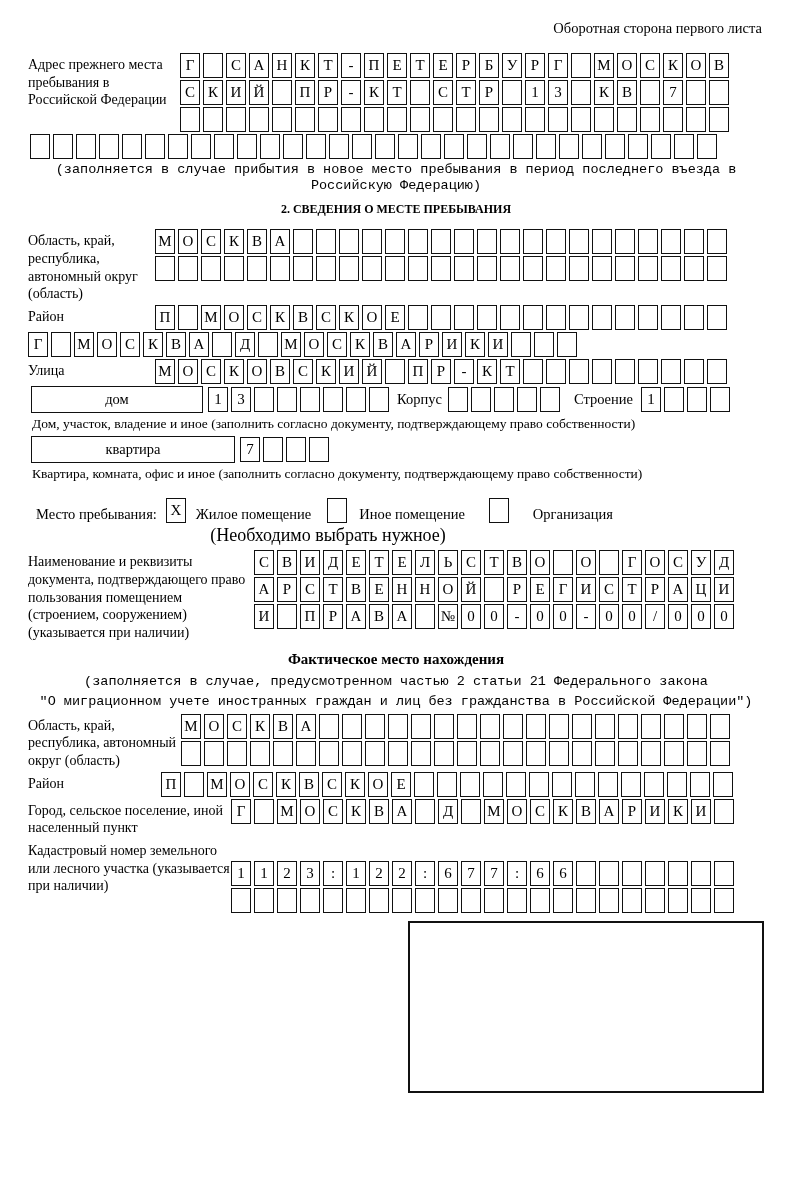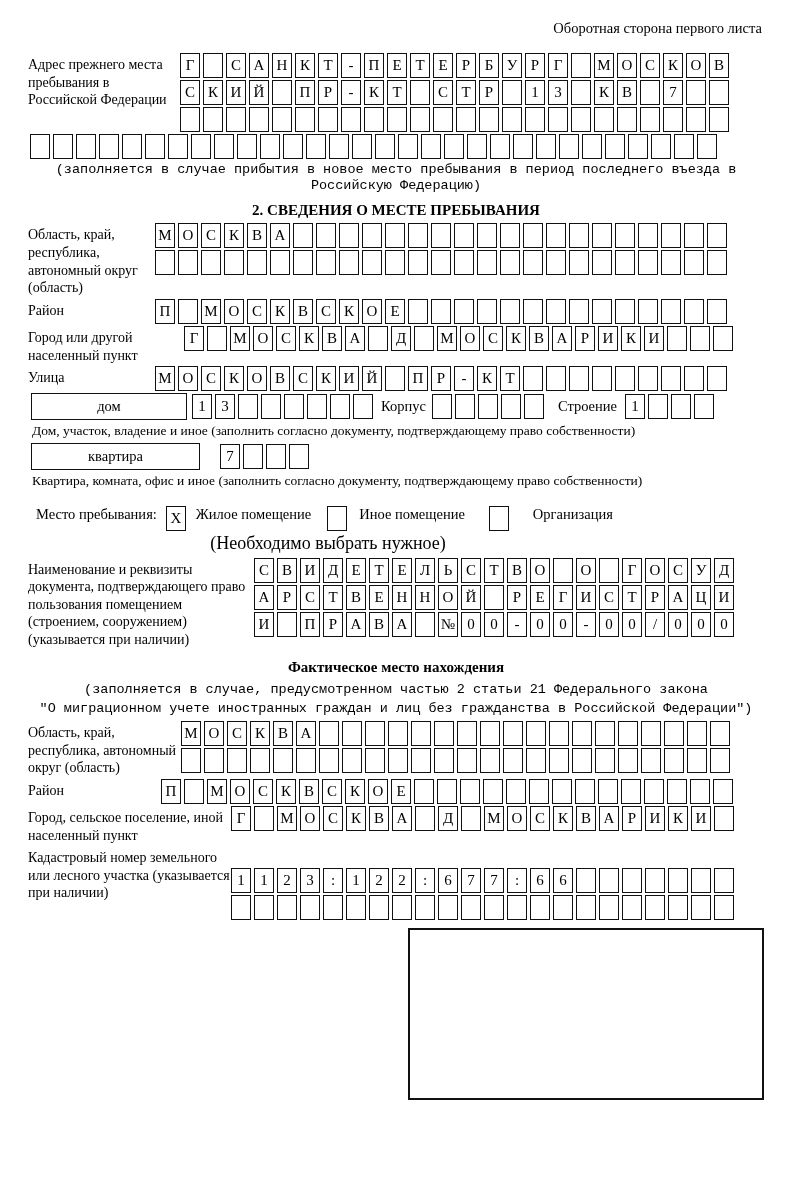--- a/index.html
+++ b/index.html
@@ -24,27 +24,27 @@
     display:flex; align-items:center; justify-content:center;
     font-size:15px; flex-shrink:0; background:#fff;
   }
   .typebox {
     height:27px; border:1.6px solid #111; box-sizing:border-box;
     display:flex; align-items:center; justify-content:center;
     font-size:14.5px; flex-shrink:0; background:#fff;
   }
   .note { font-size:13.5px; text-align:center; margin:3px 0 4px; line-height:1.2;font-family:Liberation Mono, monospace; }
   .note-left { font-size:13.5px; text-align:left; margin:3px 0 4px 4px; line-height:1.2; }
-  .sec-title { font-size:15px; font-weight:bold; text-align:center; margin:8px 0 4px; }
+  .sec-title { font-size:12px; font-weight:bold; text-align:center; margin:8px 0 12px; }
   .sub-title { font-size:15px; font-weight:bold; text-align:center; margin:10px 0 6px; }
 
   .house-row { display:flex; align-items:center; margin:2px 0 2px 3px; }
   .inline-label { font-size:14.5px; flex-shrink:0; }
 
-  .chk-row { display:flex; align-items:flex-start; font-size:14.5px; margin:16px 0 2px 8px; }
+  .chk-row { display:flex; align-items:flex-end; font-size:14.5px; margin:16px 0 2px 8px; }
   .chk-note { font-size:18px; text-align:center; width:420px; margin:0 0 4px 90px; }
 
   .stamp-wrap { width:388px; margin:8px 0 0 364px; }
   .stamp-box { width:356px; height:172px; border:2px solid #111; box-sizing:border-box; margin-left:16px; background:#fff; }
   .stamp-caption { font-size:13.8px; text-align:center; line-height:1.3; margin-top:6px; }
 </style>
 </head>
 <body>
 
 <div class="page">
@@ -255,21 +255,20 @@
         <span class="cell"></span>
         <span class="cell"></span>
         <span class="cell"></span>
         <span class="cell"></span>
         <span class="cell"></span>
         <span class="cell"></span>
       </div>
   </div>
 
   <div class="frow">
-    <div class="flabel w156">Город или другой населенный пункт</div>
     <div class="cellrow">
         <span class="cell">Г</span>
         <span class="cell"></span>
         <span class="cell">М</span>
         <span class="cell">О</span>
         <span class="cell">С</span>
         <span class="cell">К</span>
         <span class="cell">В</span>
         <span class="cell">А</span>
         <span class="cell"></span>
@@ -316,21 +315,21 @@
         <span class="cell"></span>
         <span class="cell"></span>
         <span class="cell"></span>
         <span class="cell"></span>
         <span class="cell"></span>
         <span class="cell"></span>
       </div>
   </div>
 
   <div class="house-row">
-    <div class="typebox" style="width:156px; margin-right:5px;">дом</div>
+    <div class="typebox" style="width:172px; margin-right:5px;">дом</div>
     <div class="cellrow">
         <span class="cell">1</span>
         <span class="cell">3</span>
         <span class="cell"></span>
         <span class="cell"></span>
         <span class="cell"></span>
         <span class="cell"></span>
         <span class="cell"></span>
         <span class="cell"></span>
       </div>
@@ -346,21 +345,21 @@
     <div class="cellrow">
         <span class="cell">1</span>
         <span class="cell"></span>
         <span class="cell"></span>
         <span class="cell"></span>
       </div>
   </div>
   <div class="note-left">Дом, участок, владение и иное (заполнить согласно документу, подтверждающему право собственности)</div>
 
   <div class="house-row">
-    <div class="typebox" style="width:169px; margin-right:20px;">квартира</div>
+    <div class="typebox" style="width:204px; margin-right:5px;">квартира</div>
     <div class="cellrow">
         <span class="cell">7</span>
         <span class="cell"></span>
         <span class="cell"></span>
         <span class="cell"></span>
       </div>
   </div>
   <div class="note-left">Квартира, комната, офис и иное (заполнить согласно документу, подтверждающему право собственности)</div>
 
   <div class="chk-row">

